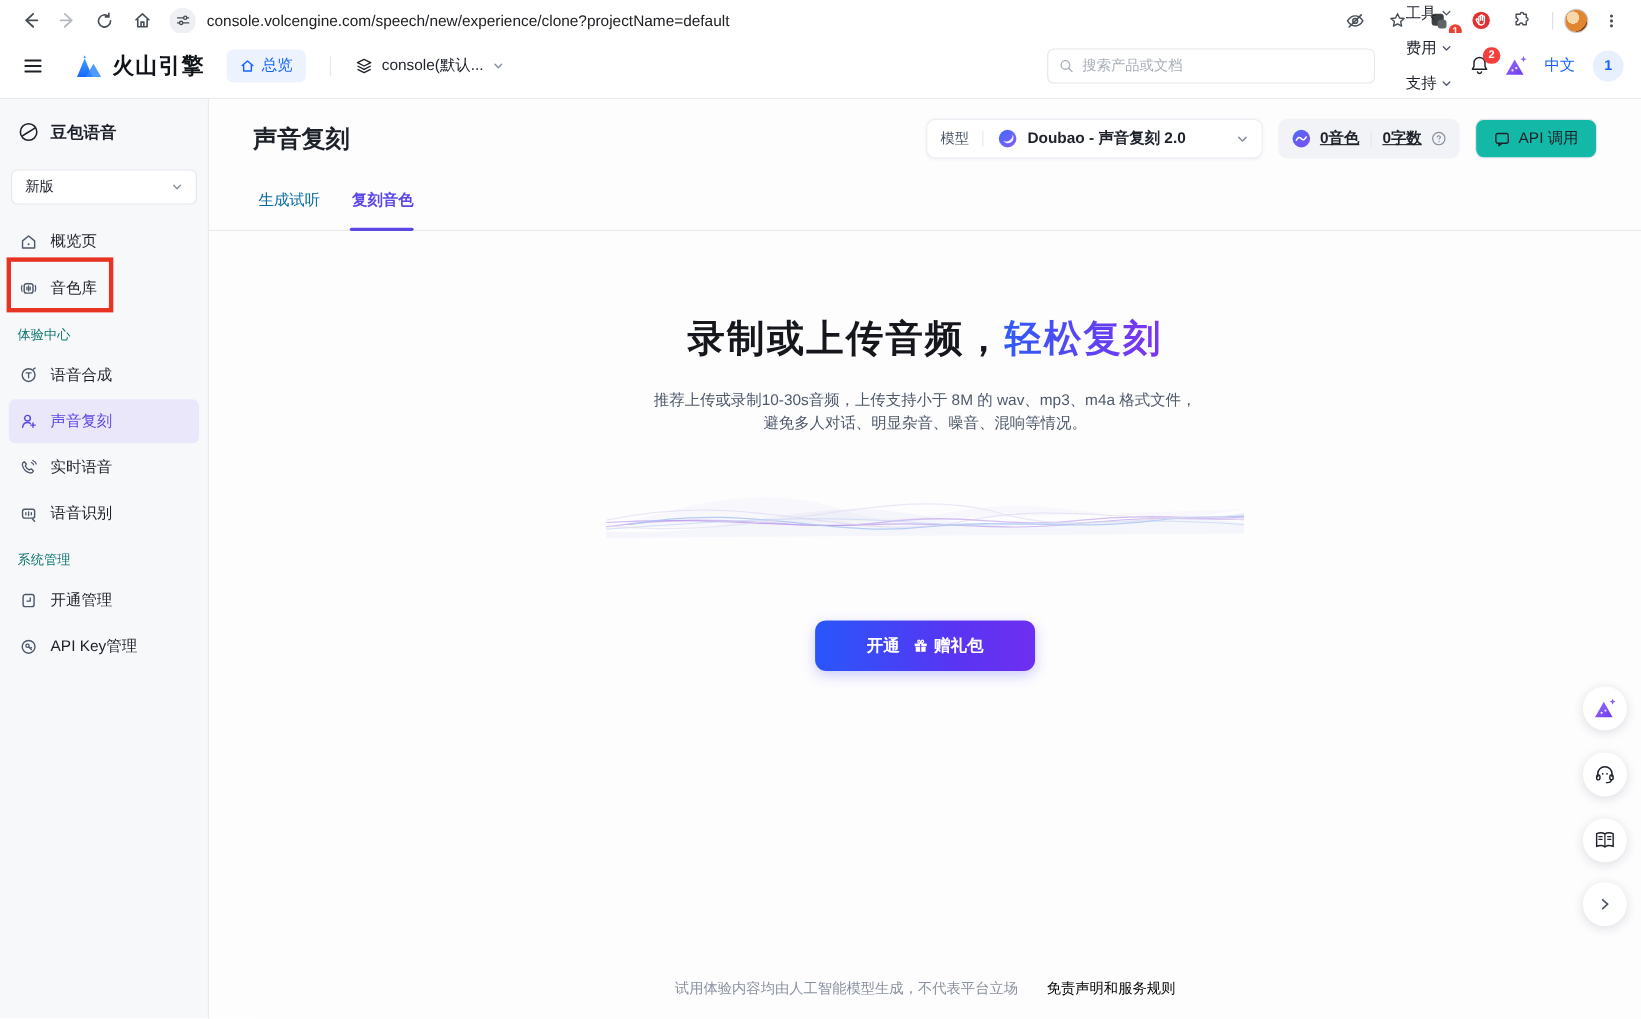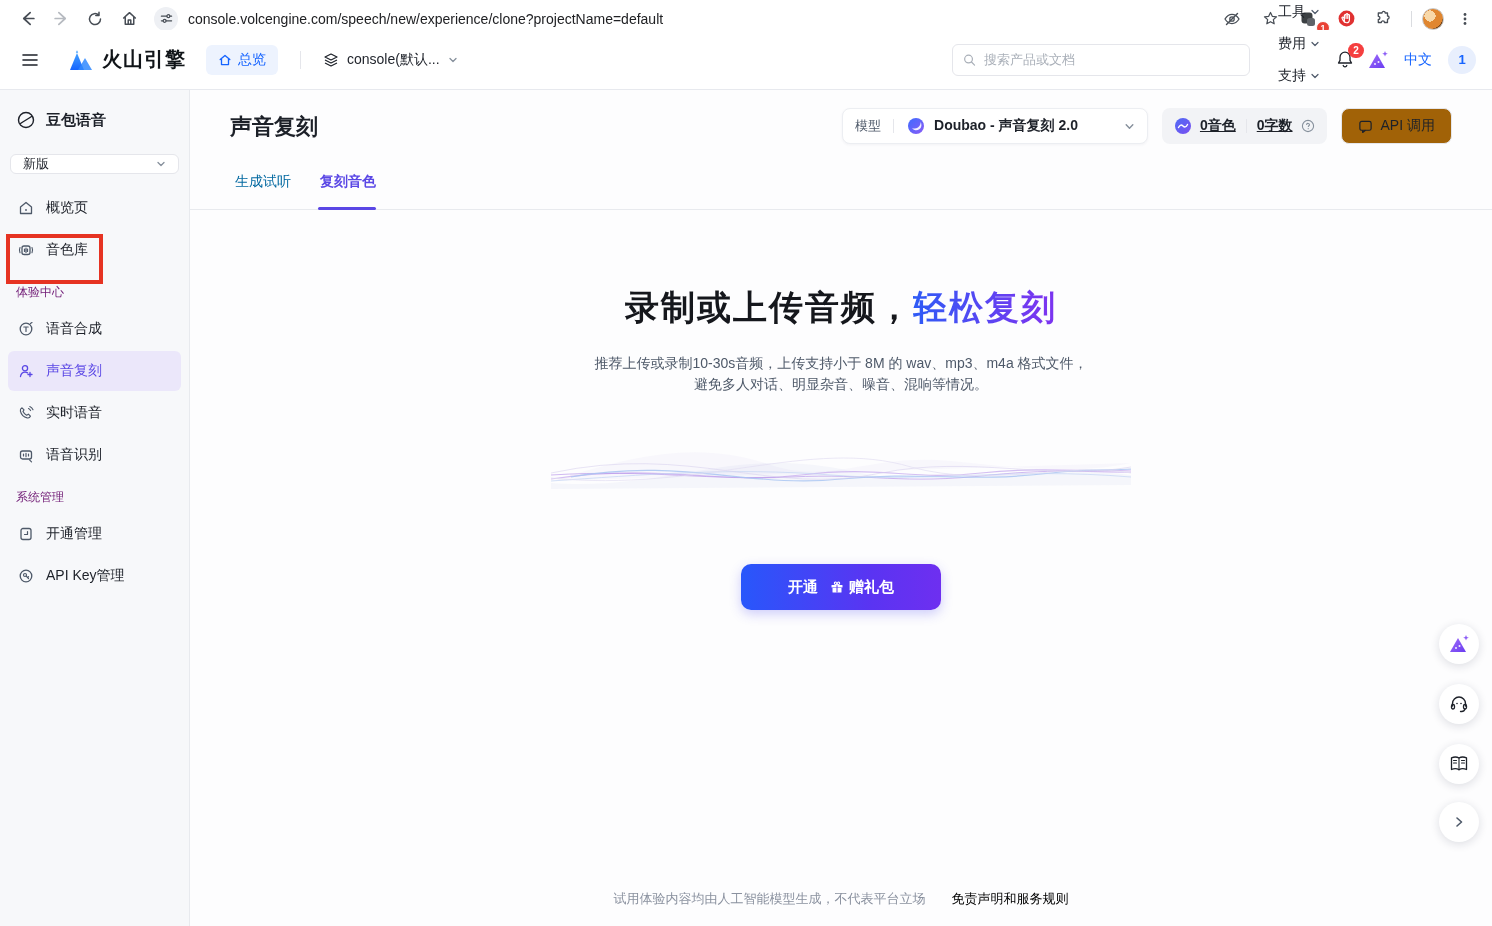--- a/index.html
+++ b/index.html
@@ -39,42 +39,42 @@
   .bell-wrap { position:relative; margin:0 8px 0 6px; cursor:pointer; }
   .bell-badge { position:absolute; top:-7px; right:-10px; min-width:16px; height:15px; background:#f53f3f; border-radius:8px;
                 color:#fff; font-size:10px; font-weight:bold; display:flex; align-items:center; justify-content:center; padding:0 4px; }
   .lang { color:#1664ff; font-size:14px; padding:6px 10px; cursor:pointer; }
   .nav-avatar { width:28px; height:28px; border-radius:14px; background:#e8effd; color:#1664ff; font-size:13px; font-weight:bold;
                 display:flex; align-items:center; justify-content:center; margin-left:6px; cursor:pointer; }
 
   
   .sidebar { position:absolute; left:0; top:90px; width:190px; height:836px; background:#f7f8fa; border-right:1px solid #e8eaee; }
   .side-product { display:flex; align-items:center; gap:10px; padding:20px 16px 14px 16px; font-size:15px; font-weight:bold; color:#1d2129; }
-  .version-select { margin:10px 10px 14px 10px; height:20px; background:#fff; border:1px solid #e5e6eb; border-radius:6px;
+  .version-select { margin:10px 10px 14px 10px; height:32px; background:#fff; border:1px solid #e5e6eb; border-radius:6px;
                     display:flex; align-items:center; justify-content:space-between; padding:0 12px; font-size:13px; color:#1d2129; cursor:pointer; }
   .side-item { display:flex; align-items:center; gap:12px; height:40px; margin:2px 8px; padding:0 10px; border-radius:6px;
                font-size:14px; color:#1d2129; cursor:pointer; }
   .side-item .ic { color:#4e5969; display:flex; }
   .side-item.active { background:#ebe7fa; color:#5a47e5; }
   .side-item.active .ic { color:#5a47e5; }
-  .side-section { font-size:12px; color:#701a75; padding:12px 16px 6px 16px; }
+  .side-section { font-size:12px; color:#0f766e; padding:12px 16px 6px 16px; }
   .red-annotation { position:absolute; left:6px; top:144px; width:97px; height:50px; border:4px solid #e63322; pointer-events:none; z-index:20; }
 
   
   .main { position:absolute; left:190px; top:90px; width:1302px; height:836px; background:#fdfdfe; }
   .page-title { position:absolute; left:40px; top:22px; font-size:22px; font-weight:bold; color:#1d2129; }
   .header-controls { position:absolute; right:40px; top:18px; display:flex; align-items:center; gap:14px; }
   .model-box { height:36px; background:#fff; border:1px solid #eceef2; box-shadow:0 1px 3px rgba(30,40,70,.05);
                border-radius:8px; display:flex; align-items:center; padding:0 12px; cursor:pointer; }
   .model-label { font-size:13px; color:#4e5969; }
   .mini-vdiv { width:1px; height:14px; background:#e5e6eb; margin:0 12px; }
   .model-value { font-size:14px; font-weight:bold; color:#1d2129; margin:0 46px 0 8px; }
   .usage-pill { height:36px; background:#f2f3f6; border-radius:8px; display:flex; align-items:center; padding:0 12px; gap:8px; cursor:pointer; }
   .usage-num { font-size:14px; font-weight:bold; color:#1d2129;text-decoration:underline; }
-  .api-btn { height:36px; background:#a16207; border:1px solid #e5e6eb; border-radius:8px; display:flex; align-items:center;
+  .api-btn { height:36px; background:#14b8a6; border:1px solid #e5e6eb; border-radius:8px; display:flex; align-items:center;
              gap:8px; padding:0 16px; font-size:14px; color:#1d2129; cursor:pointer; }
   .tabs { position:absolute; left:0; top:75px; width:100%; height:45px; border-bottom:1px solid #e8eaee; }
   .tab { position:absolute; top:8px; font-size:14px; cursor:pointer; }
   .tab-inactive { left:29px; color:#0369a1;margin-left:16px; }
   .tab-active { left:130px; color:#5a47e5; font-weight:bold; }
   .tab-underline { position:absolute; left:128px; bottom:-1px; width:58px; height:3px; background:#5a47e5; border-radius:2px; }
 
   .hero { position:absolute; left:0; top:120px; width:100%; text-align:center; }
   .hero-title { margin-top:75px; font-size:34px; font-weight:bold; letter-spacing:2px; color:#15171c; }
   .hero-accent { background:linear-gradient(90deg,#2e5bf6 0%,#7a35f0 90%); -webkit-background-clip:text; background-clip:text; color:transparent; }

